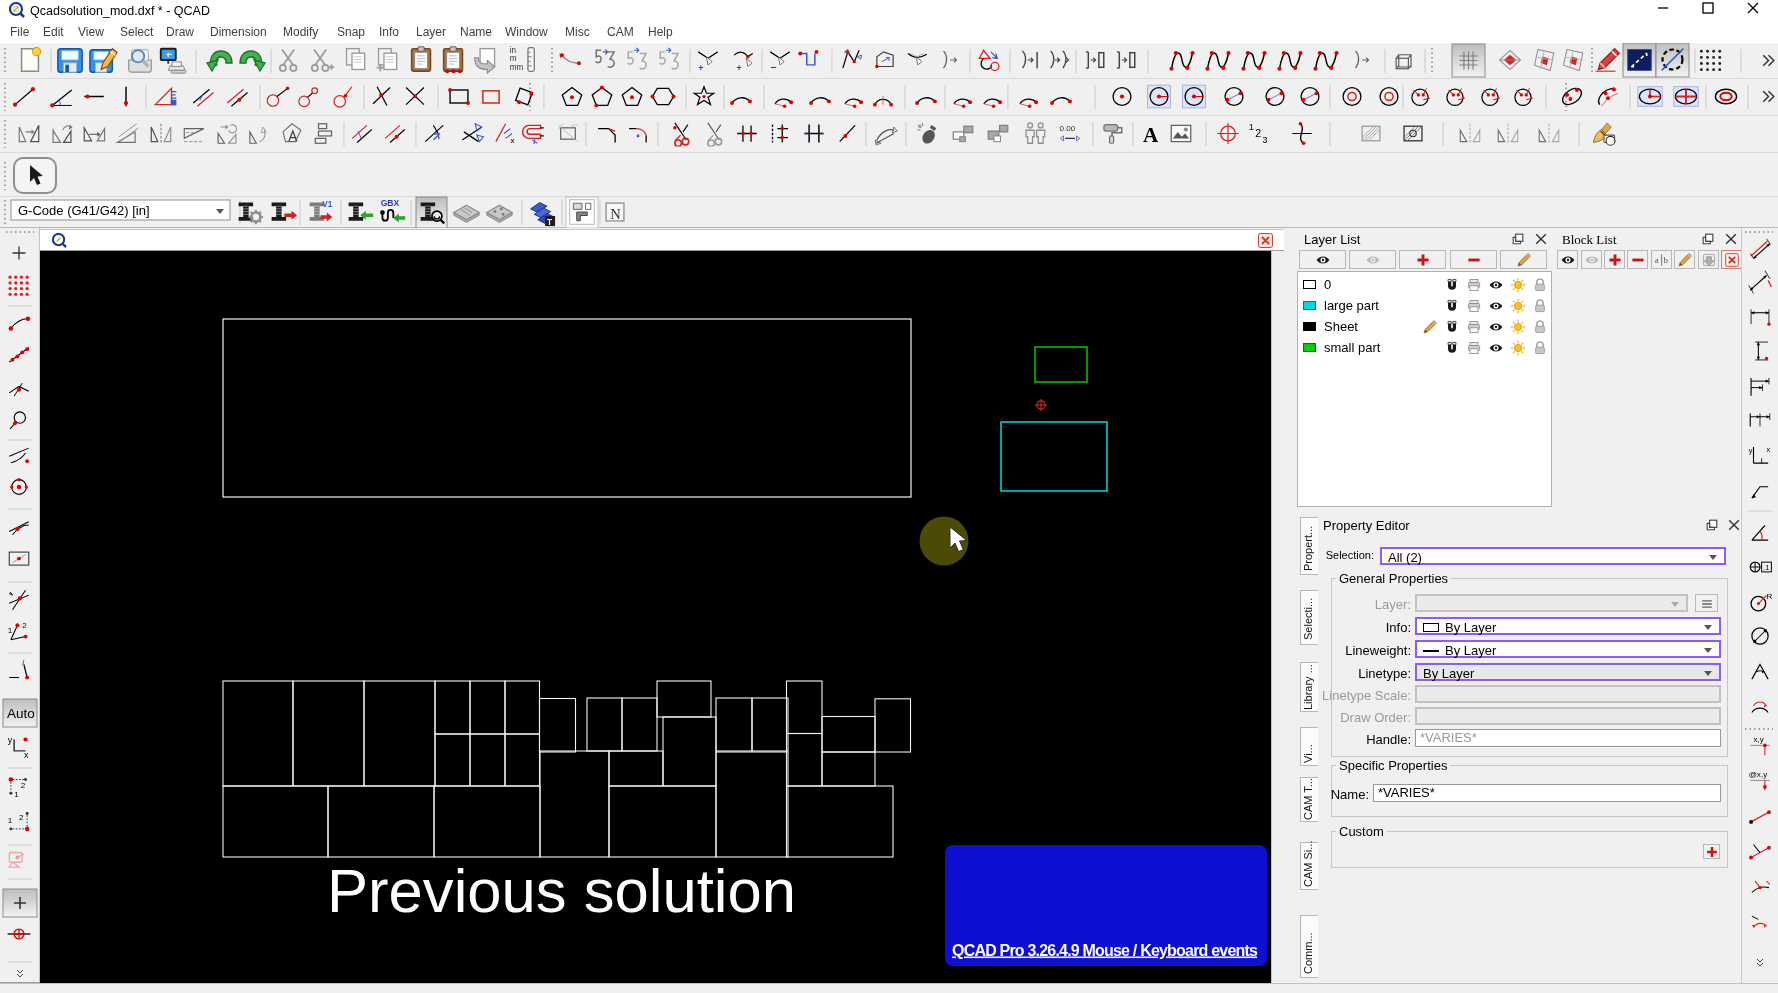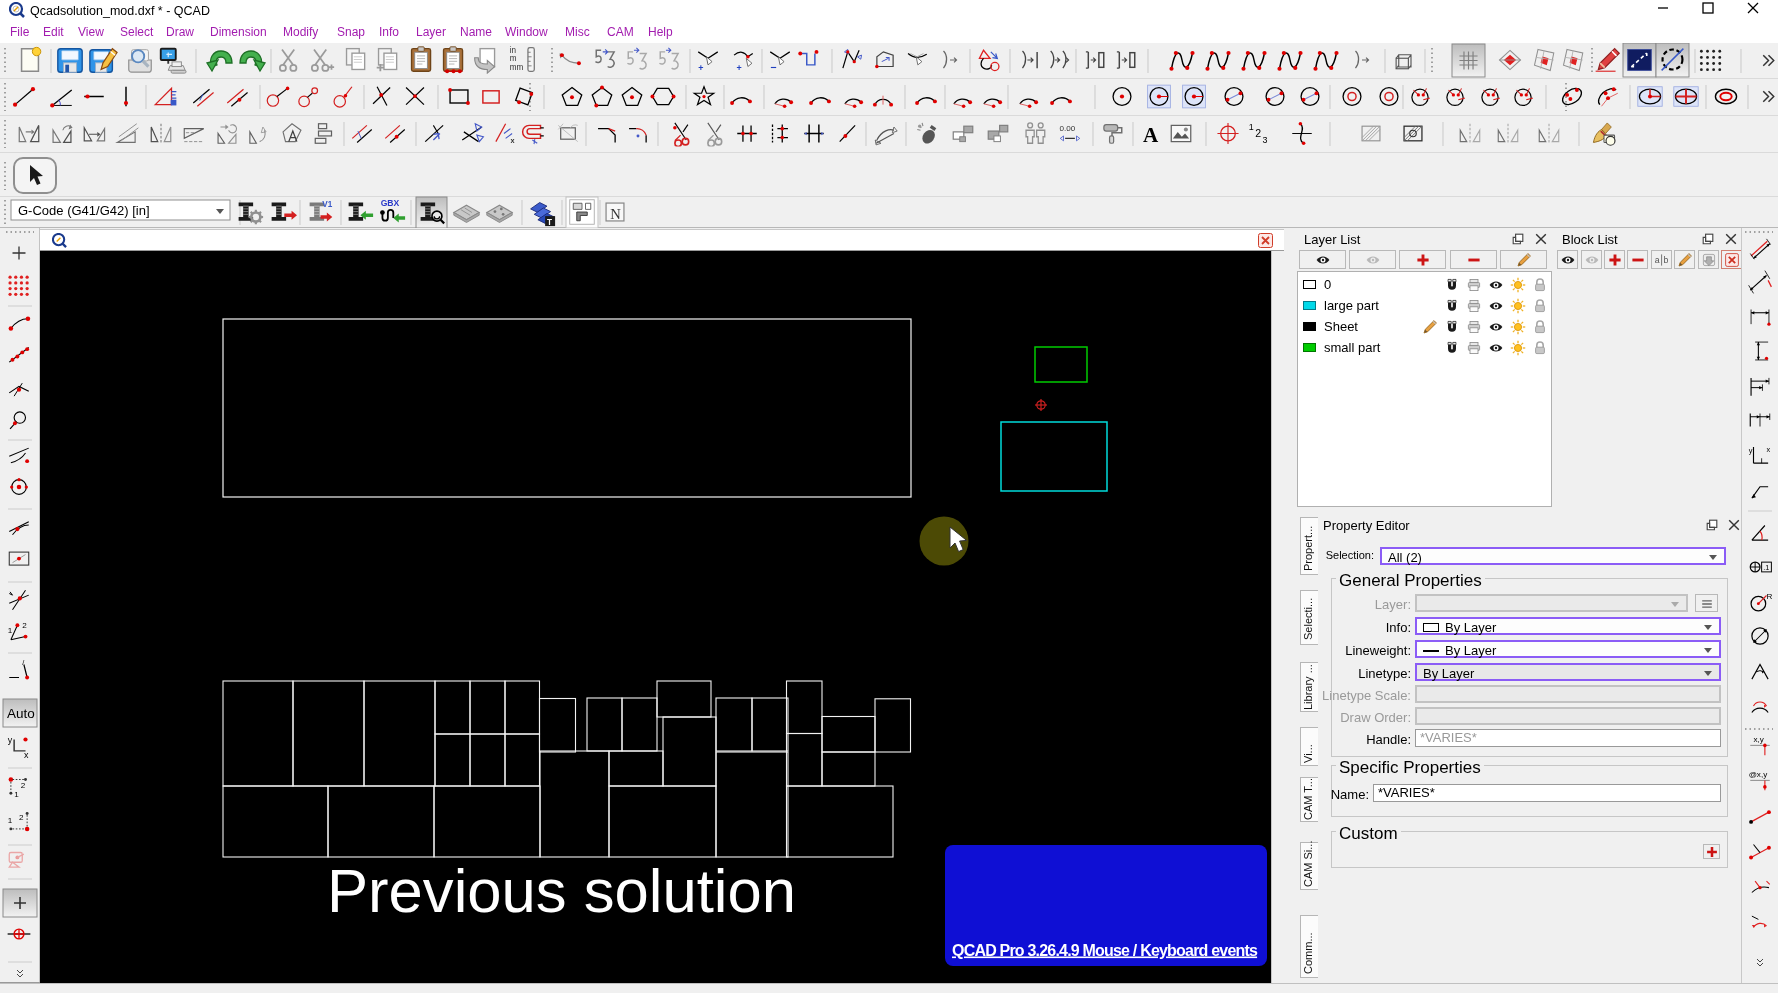--- a/index.html
+++ b/index.html
@@ -2,45 +2,45 @@
 <html><head>
 <meta charset="utf-8">
 <style>
 * { margin:0; padding:0; box-sizing:border-box; }
 html,body { width:1778px; height:993px; overflow:hidden; }
 body { font-family:"Liberation Sans", sans-serif; background:#f0f0f0; position:relative; }
 .abs { position:absolute; }
 #titlebar { left:0; top:0; width:1778px; height:20px; background:#fff; }
 #titletext { left:30px; top:4px; font-size:12.5px; color:#000; }
 #menubar { left:0; top:20px; width:1778px; height:23px; background:#fff; }
-.menuitem { position:absolute; top:5px; font-size:12px; color:#a21caf; }
+.menuitem { position:absolute; top:5px; font-size:12px; color:#404040; }
 #toolbars { left:0; top:43px; }
 #lefttb { left:0; top:228px; }
 #righttb { left:1741px; top:228px; }
 #mdititle { left:40px; top:229px; width:1244px; height:22px; background:#fff; border-bottom:1px solid #9a9a9a; border-top:1px solid #c8c8c8;}
 #mdititletext { left:0; top:3px; width:1244px; text-align:center; font-size:13px; color:#000; }
 #canvas { left:40px; top:251px; }
 #vscroll { left:1271px; top:251px; width:13px; height:732px; background:#f0f0f0; border-left:1px solid #c5c5c5; }
 #statusbar { left:0; top:983px; width:1778px; height:10px; background:#f0f0f0; border-top:1px solid #c0c0c0; }
 #layerlist { left:1296px; top:228px; width:257px; height:282px; background:#f0f0f0; }
-#blocklist { left:1556px; top:228px; width:185px; height:282px; background:#f0f0f0; }
+#blocklist { left:1556px; top:228px; width:185px; height:282px; background:#f0f0f0;font-family:Liberation Serif, serif; }
 #propeditor { left:1318px; top:514px; width:417px; height:470px; background:#f0f0f0; }
 .panelhead { position:absolute; font-size:13px; color:#000; }
 .ptoolbtn { position:absolute; background:#f0f0f0; border:1px solid #b8b8b8; }
 .listbox { position:absolute; background:#fff; border:1px solid #b0b0b0; }
 .lrow { position:absolute; font-size:13px; color:#000; white-space:nowrap; }
 .vtab { position:absolute; background:#fbfbfb; border:1px solid #b6b6b6; border-right:none; }
 .vtabtext { position:absolute; font-size:11px; color:#111; transform:rotate(-90deg); transform-origin:center; white-space:nowrap; }
 .plabel { position:absolute; font-size:13px; color:#000; text-align:right; }
 .plabel.dis { color:#9a9a9a; }
 .pcombo { position:absolute; background:#fdfdfd; border:2px solid #8b5cf6; font-size:13px; color:#000000; }
 .pcombo.dis { background:#eaeaea; border-color:#c2c2c2; }
 .pinput { position:absolute; background:#fff; border:1px solid #999; font-size:13px; color:#000; padding-left:4px; }
 .groupbox { position:absolute; border:1px solid #c6c6c6; }
-.grouplabel { position:absolute; font-size:17px; color:#000; background:#f0f0f0; padding:0 3px; }
+.grouplabel { position:absolute; font-size:13px; color:#000; background:#f0f0f0; padding:0 3px; }
 .combochev { position:absolute; width:0; height:0; border-left:4px solid transparent; border-right:4px solid transparent; border-top:5px solid #555; }
 </style>
 </head>
 <body>
 <div class="abs" id="titlebar">
   <svg class="abs" style="left:9px;top:2px" width="16" height="16" viewBox="0 0 16 16">
       <circle cx="7" cy="7" r="6" fill="#fff" stroke="#1a3a8c" stroke-width="2.2"></circle>
       <line x1="11" y1="11" x2="15" y2="15" stroke="#1a3a8c" stroke-width="2.5"></line>
       <circle cx="7" cy="7" r="3" fill="none" stroke="#c0c0c0" stroke-width="1"></circle>
       <line x1="5" y1="9" x2="9" y2="5" stroke="#e8a000" stroke-width="1.5"></line>

